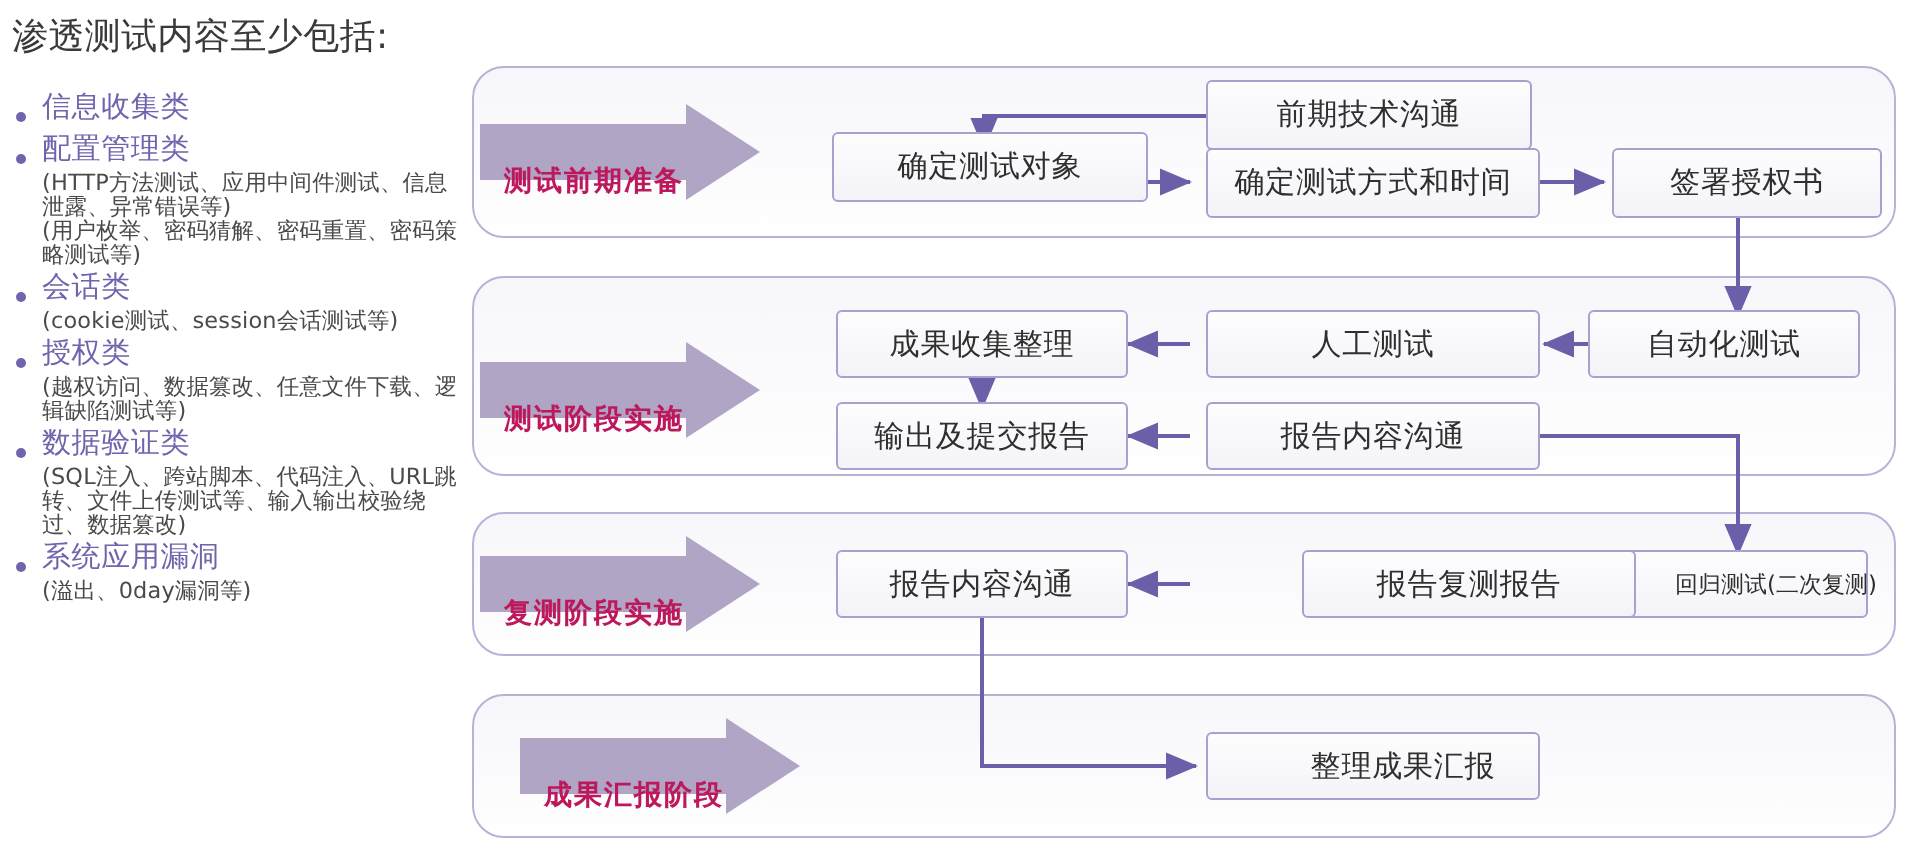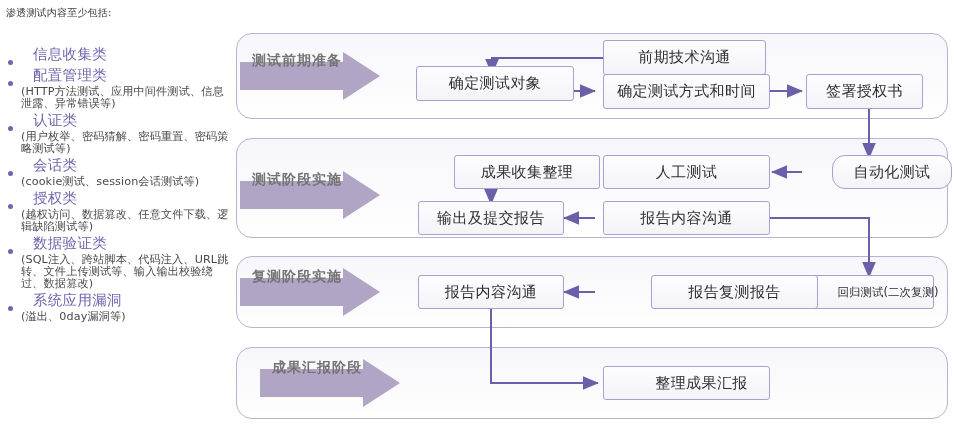--- a/index.html
+++ b/index.html
@@ -9,29 +9,28 @@
     font-family:"DejaVu Sans","Liberation Sans",sans-serif;
     overflow:hidden;
     position:relative;
   }
   #root{position:relative;width:954px;height:428px;}
 
   
   .left-col{position:absolute;left:0;top:0;width:232px;height:428px;}
   .doc-title{
     position:absolute;left:6px;top:6px;
-    font-size:10px;color:#3a3a3a;letter-spacing:.2px;white-space:nowrap;
+    font-size:18px;color:#3a3a3a;letter-spacing:.2px;white-space:nowrap;
   }
   .bullet-list{position:absolute;left:6px;top:44px;width:226px;}
   .bl-item{margin-bottom:0px;}
   .bl-head{
-    display:flex;align-items:flex-end;
+    display:flex;align-items:center;
     color:#6f65ad;font-size:14.5px;line-height:21px;
     letter-spacing:.3px;
-    gap:12px;
   }
   .bl-dot{
     flex:0 0 auto;width:5px;height:5px;border-radius:50%;
     background:#6f65ad;margin:8px 8px 0 2px;
   }
   .bl-sub{
     color:#4a4a4a;font-size:11.2px;line-height:12px;
     margin-left:15px;letter-spacing:.1px;
   }
 
@@ -44,22 +43,22 @@
     box-sizing:border-box;
   }
   .band1{top:33px;height:86px;}
   .band2{top:138px;height:100px;}
   .band3{top:256px;height:72px;}
   .band4{top:347px;height:72px;}
 
   
   .banner{
     position:absolute;height:48px;width:140px;
-    display:flex;align-items:flex-start;
-    color:#737373;font-size:14px;font-weight:bold;letter-spacing:1px;
+    display:flex;align-items:flex-end;
+    color:#be185d;font-size:14px;font-weight:bold;letter-spacing:1px;
     box-sizing:border-box;
   }
   .banner .bar{
     position:absolute;left:0;top:10px;width:104px;height:28px;
     background:#b0a5c4;
   }
   .banner .head{
     position:absolute;left:103px;top:0;width:0;height:0;
     border-top:24px solid transparent;
     border-bottom:24px solid transparent;
@@ -100,24 +99,20 @@
 
       <div class="bl-item">
         <div class="bl-head">
           <span class="bl-dot"></span>
           <span>配置管理类</span>
         </div>
         <div class="bl-sub">(HTTP方法测试、应用中间件测试、信息泄露、异常错误等)</div>
       </div>
 
       <div class="bl-item">
-        <div class="bl-head">
-          <span class="bl-dot"></span>
-          <span>认证类</span>
-        </div>
         <div class="bl-sub">(用户枚举、密码猜解、密码重置、密码策略测试等)</div>
       </div>
 
       <div class="bl-item">
         <div class="bl-head">
           <span class="bl-dot"></span>
           <span>会话类</span>
         </div>
         <div class="bl-sub">(cookie测试、session会话测试等)</div>
       </div>
@@ -191,30 +186,30 @@
     </svg>
 
     <div class="banner" style="left:8px;top:52px;">
       <div class="bar"></div>
       <div class="head"></div>
       <div class="txt">测试前期准备</div>
     </div>
     <div class="node" style="left:371px;top:40px;width:163px;height:35px;">前期技术沟通</div>
     <div class="node" style="left:184px;top:66px;width:158px;height:35px;">确定测试对象</div>
     <div class="node" style="left:371px;top:74px;width:167px;height:35px;">确定测试方式和时间</div>
-    <div class="node" style="left:574px;top:74px;width:117px;height:35px;">签署授权书</div>
+    <div class="node" style="left:574px;top:74px;width:135px;height:35px;">签署授权书</div>
 
     <div class="banner" style="left:8px;top:171px;">
       <div class="bar"></div>
       <div class="head"></div>
       <div class="txt">测试阶段实施</div>
     </div>
-    <div class="node" style="left:600px;top:155px;width:120px;height:34px;border-radius:13px;">自动化测试</div>
+    <div class="node" style="left:562px;top:155px;width:136px;height:34px;">自动化测试</div>
     <div class="node" style="left:371px;top:155px;width:167px;height:34px;text-align:right;">人工测试</div>
-    <div class="node" style="left:186px;top:155px;width:146px;height:34px;margin-left:36px;">成果收集整理</div>
+    <div class="node" style="left:186px;top:155px;width:146px;height:34px;">成果收集整理</div>
     <div class="node" style="left:371px;top:201px;width:167px;height:34px;">报告内容沟通</div>
     <div class="node" style="left:186px;top:201px;width:146px;height:34px;">输出及提交报告</div>
 
     <div class="banner" style="left:8px;top:268px;">
       <div class="bar"></div>
       <div class="head"></div>
       <div class="txt">复测阶段实施</div>
     </div>
     <div class="node small" style="left:574px;top:275px;width:128px;height:34px;padding-left:36px;">回归测试(二次复测)</div>
     <div class="node" style="left:371px;top:275px;width:167px;height:34px;margin-left:48px;">报告复测报告</div>

